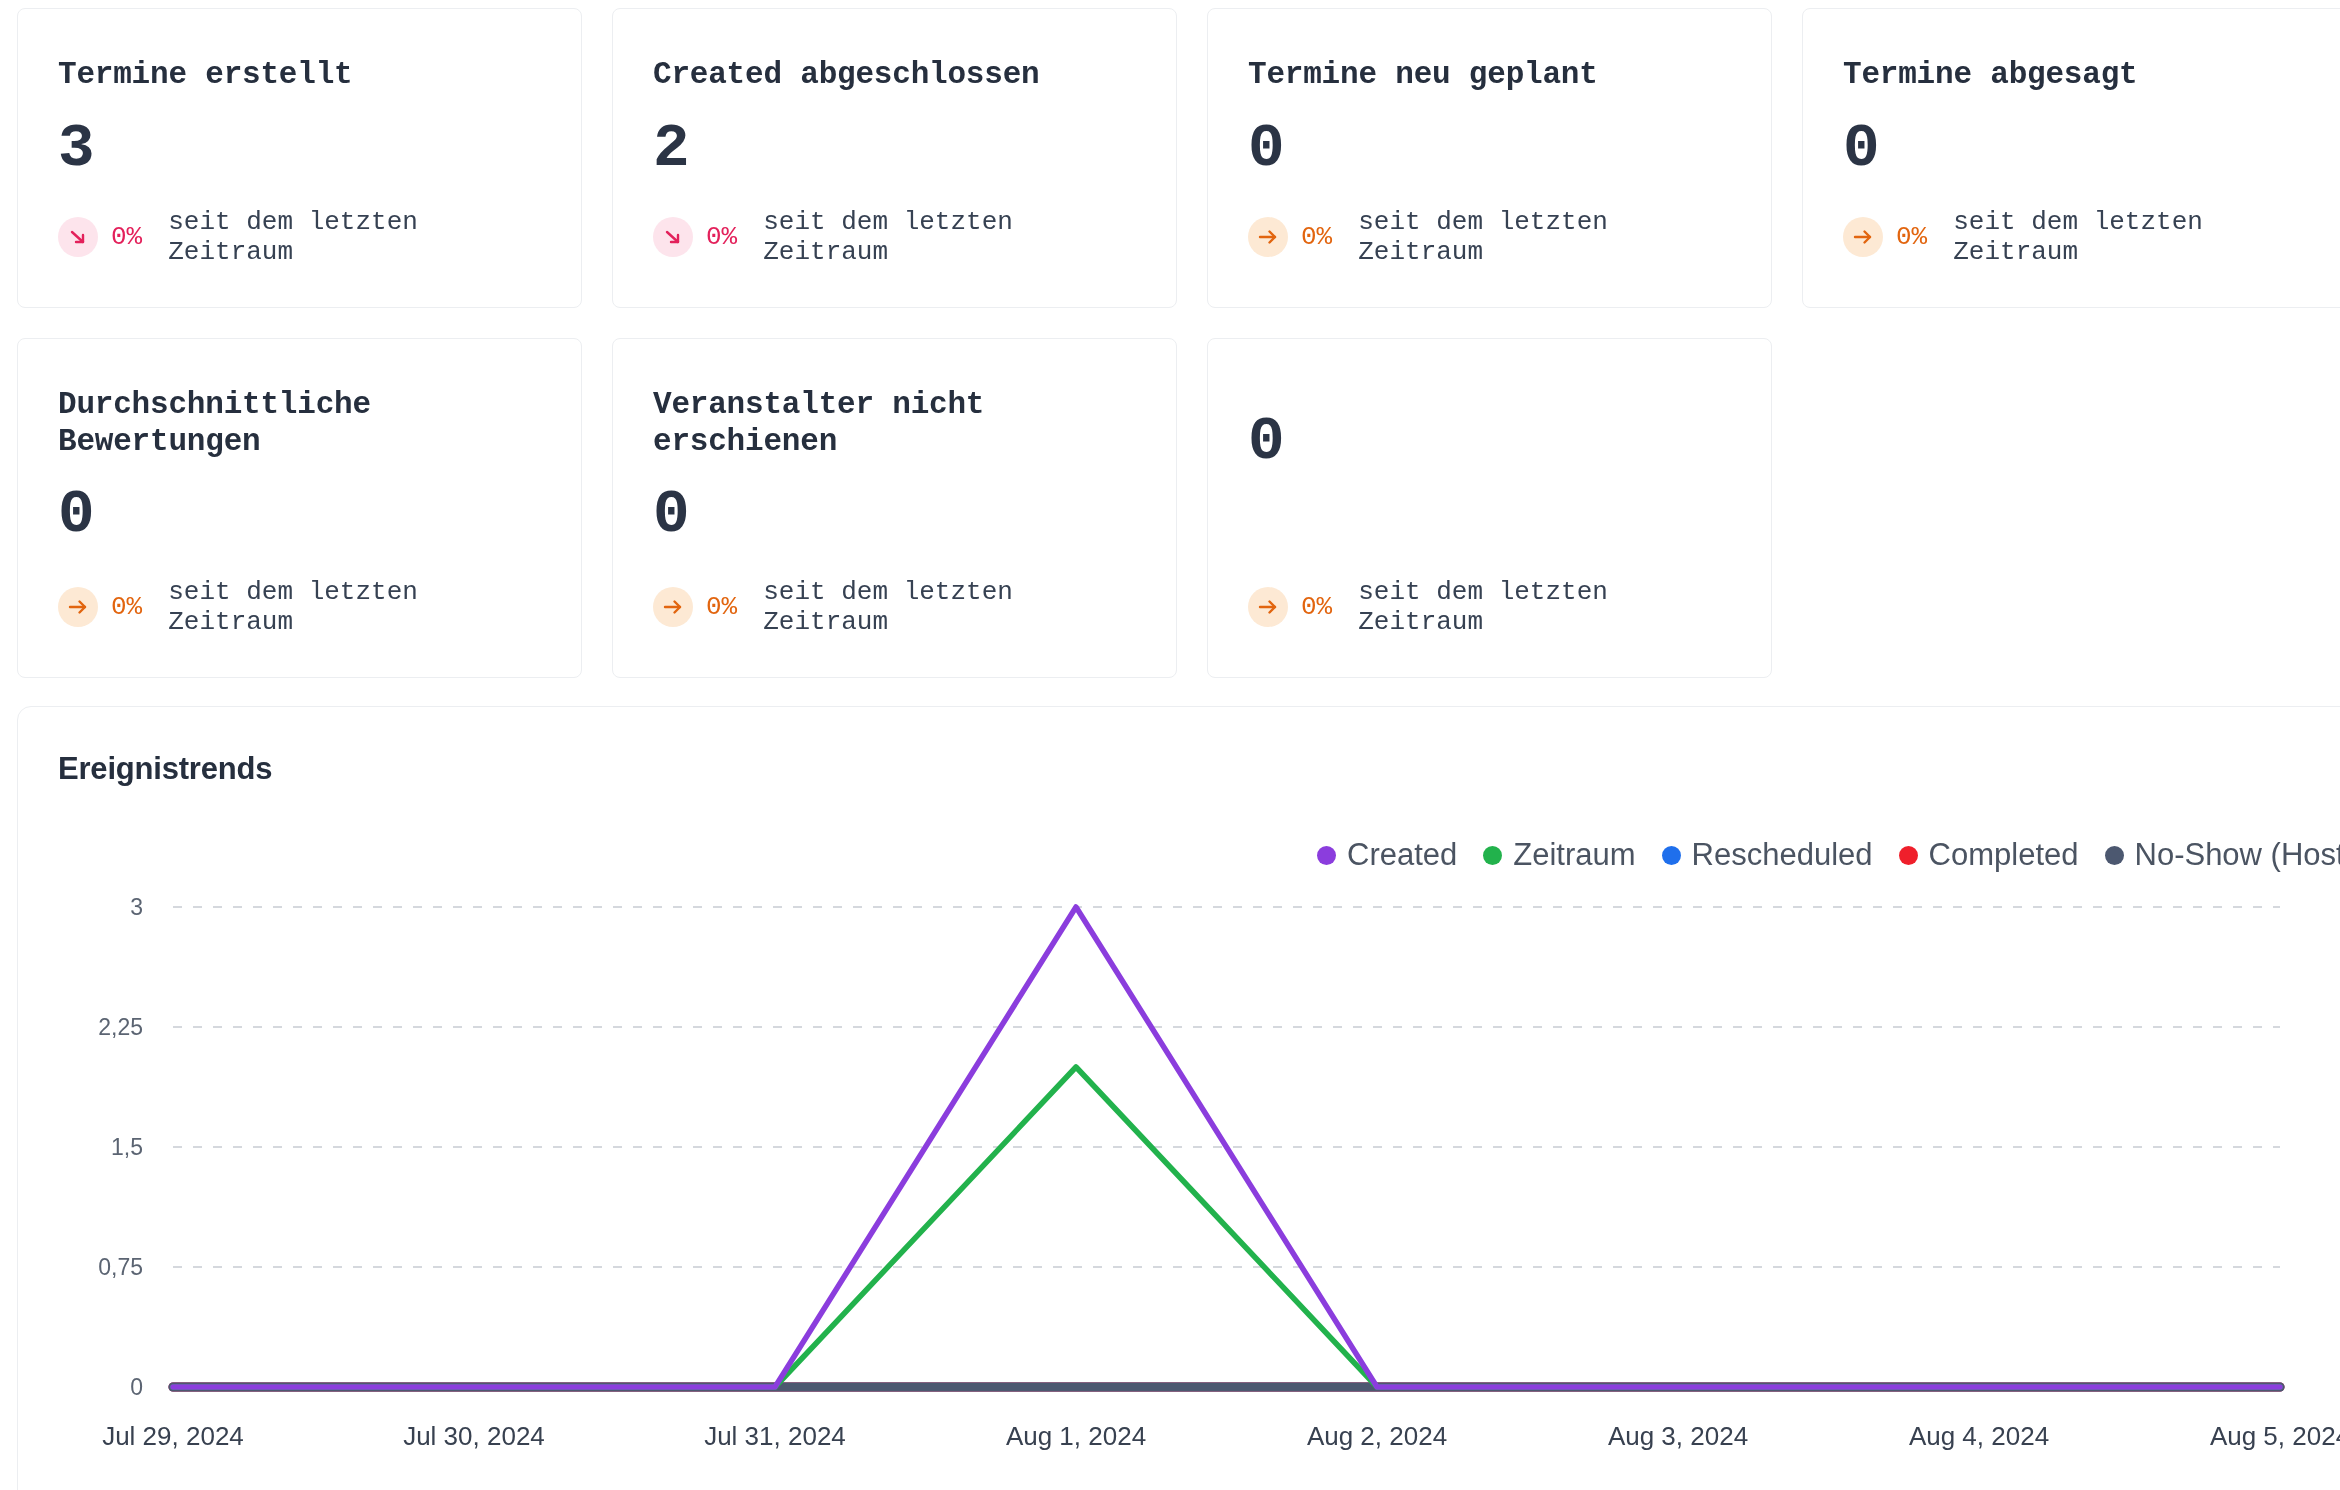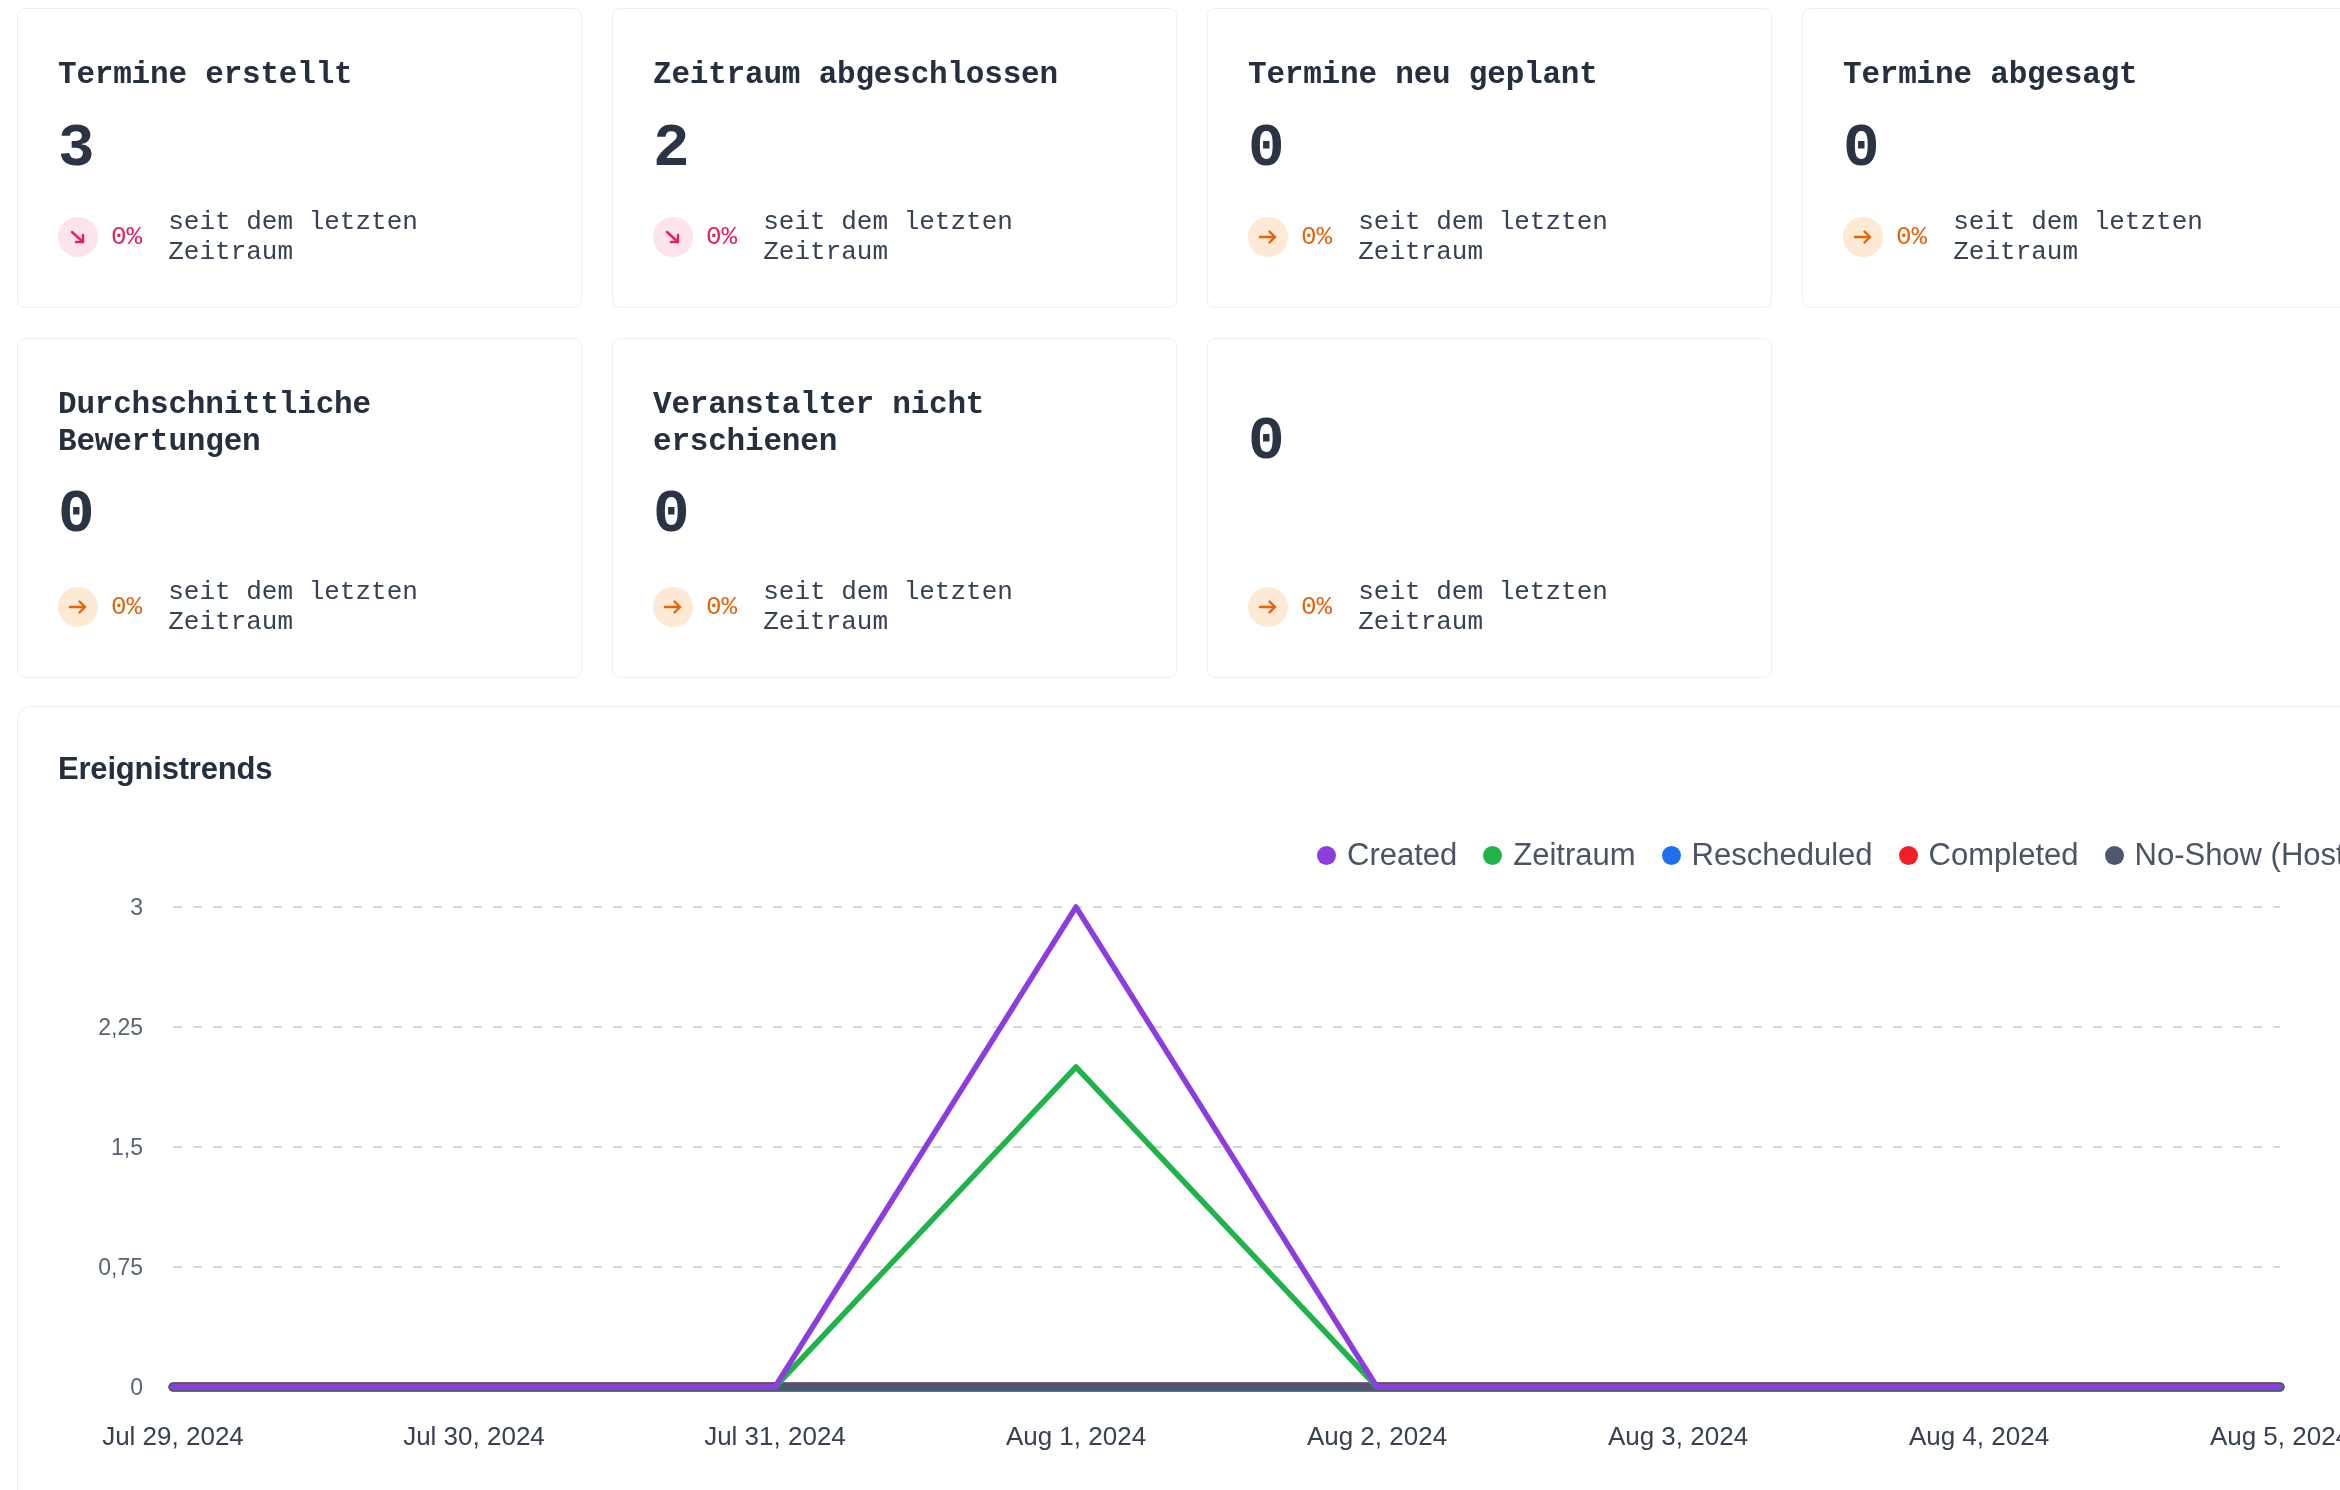--- a/index.html
+++ b/index.html
@@ -93,21 +93,21 @@
             <svg width="24" height="24" viewBox="0 0 24 24" fill="none" stroke="#e3215b" stroke-width="2.4" stroke-linecap="round" stroke-linejoin="round">
               <path d="M6 7 L17 17"></path>
               <polyline points="17,10 17,17 10,17"></polyline>
             </svg>
           </span>
           <span class="trend-pct down">0%</span>
           <span class="trend-label">seit dem letzten Zeitraum</span>
         </div>
       </div>
       <div class="kpi-card row1">
-        <div class="kpi-title">Zeitraum abgeschlossen</div>
+        <div class="kpi-title">Created abgeschlossen</div>
         <div class="kpi-value">2</div>
         <div class="kpi-trend">
           <span class="trend-badge down">
             <svg width="24" height="24" viewBox="0 0 24 24" fill="none" stroke="#e3215b" stroke-width="2.4" stroke-linecap="round" stroke-linejoin="round">
               <path d="M6 7 L17 17"></path>
               <polyline points="17,10 17,17 10,17"></polyline>
             </svg>
           </span>
           <span class="trend-pct down">0%</span>
           <span class="trend-label">seit dem letzten Zeitraum</span>

